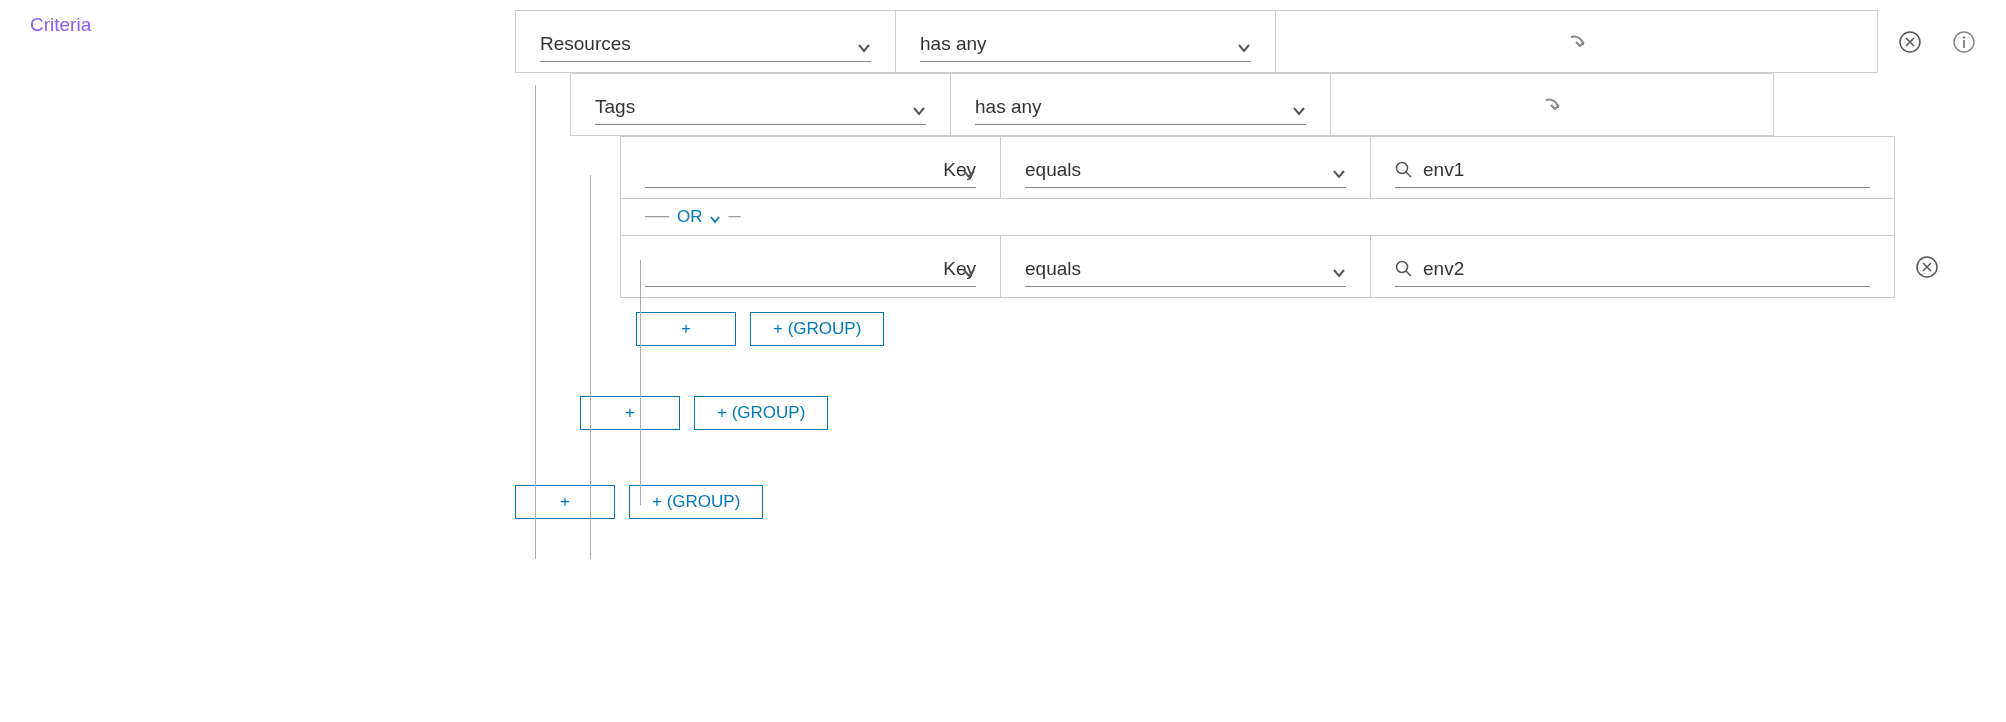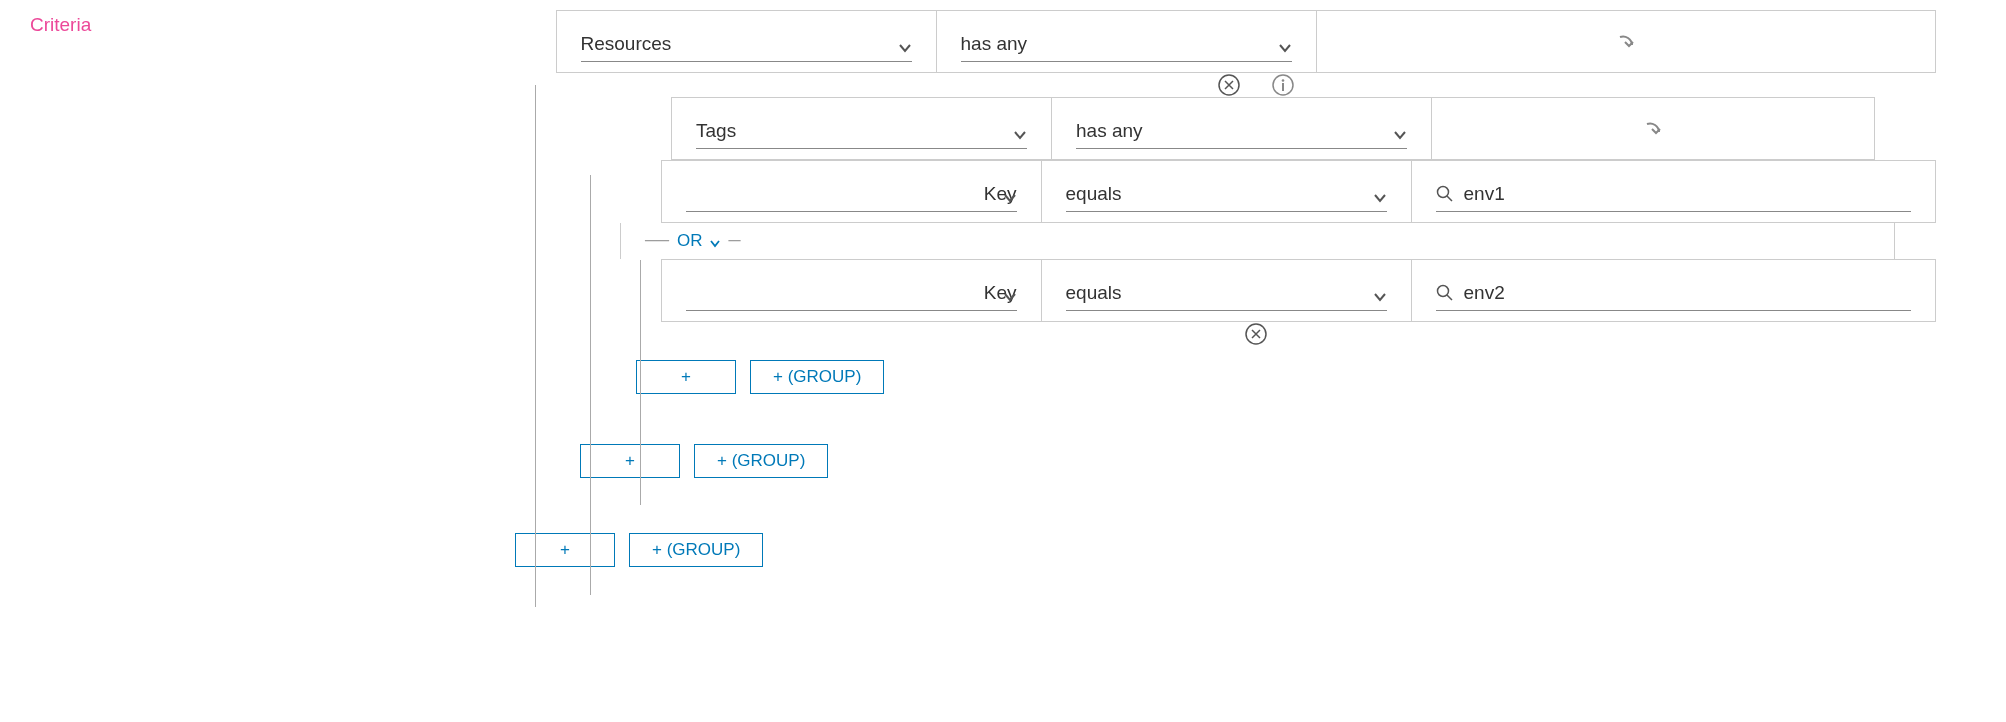--- a/index.html
+++ b/index.html
@@ -12,30 +12,29 @@
     background: #fff;
   }
   .page {
     padding: 10px 30px 40px 30px;
   }
   .section-label {
     position: absolute;
     top: 14px;
     left: 30px;
     font-size: 19px;
-    color: #ec4899;
+    color: #8b5cf6;
   }
   .builder {
     margin-left: 485px;
     position: relative;
   }
   .row-wrap {
     display: flex;
     align-items: center;
-    flex-direction: column;
   }
   .row {
     display: flex;
     border: 1px solid #ccc;
     background: #fff;
     width: 1380px;
   }
   .row.level-0 { margin-left: 0;   width: 1380px; }
   .row.level-1 { margin-left: 55px;  width: 1204px; }
   .row.level-2 { margin-left: 105px; width: 1275px; }

